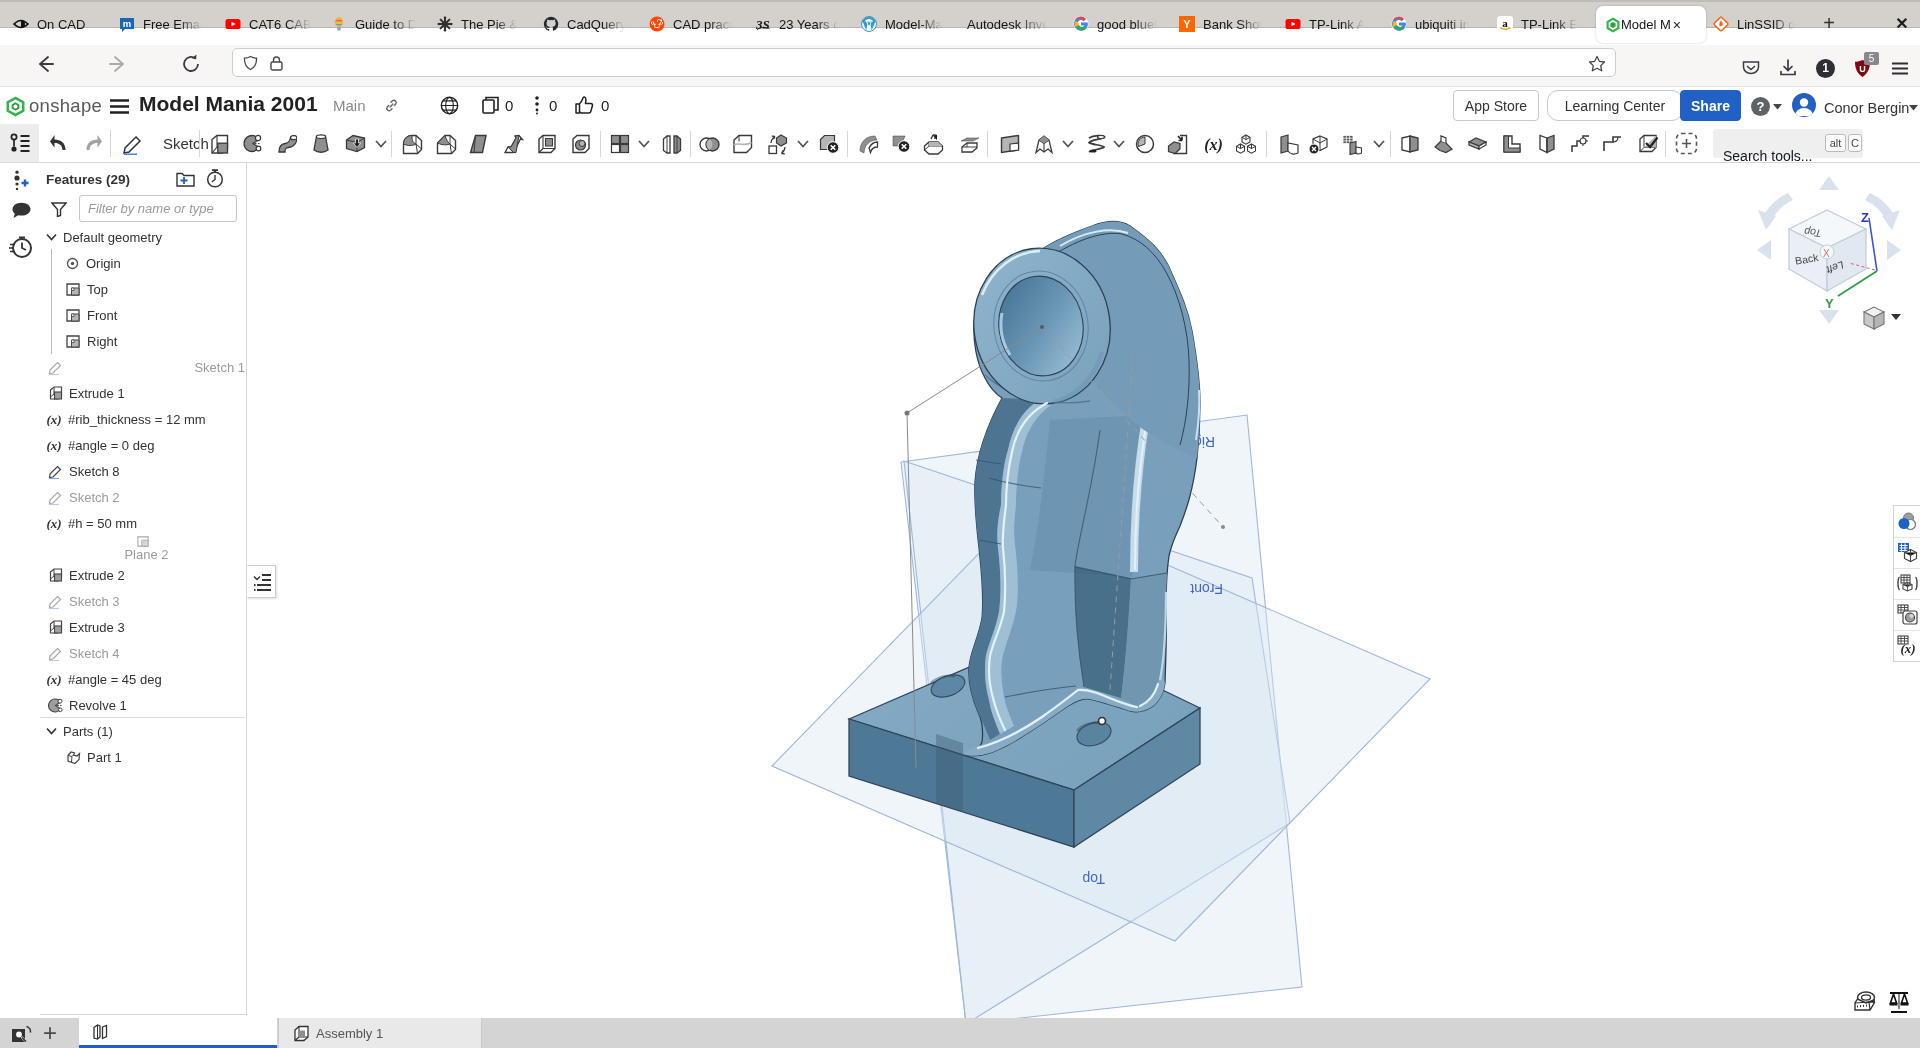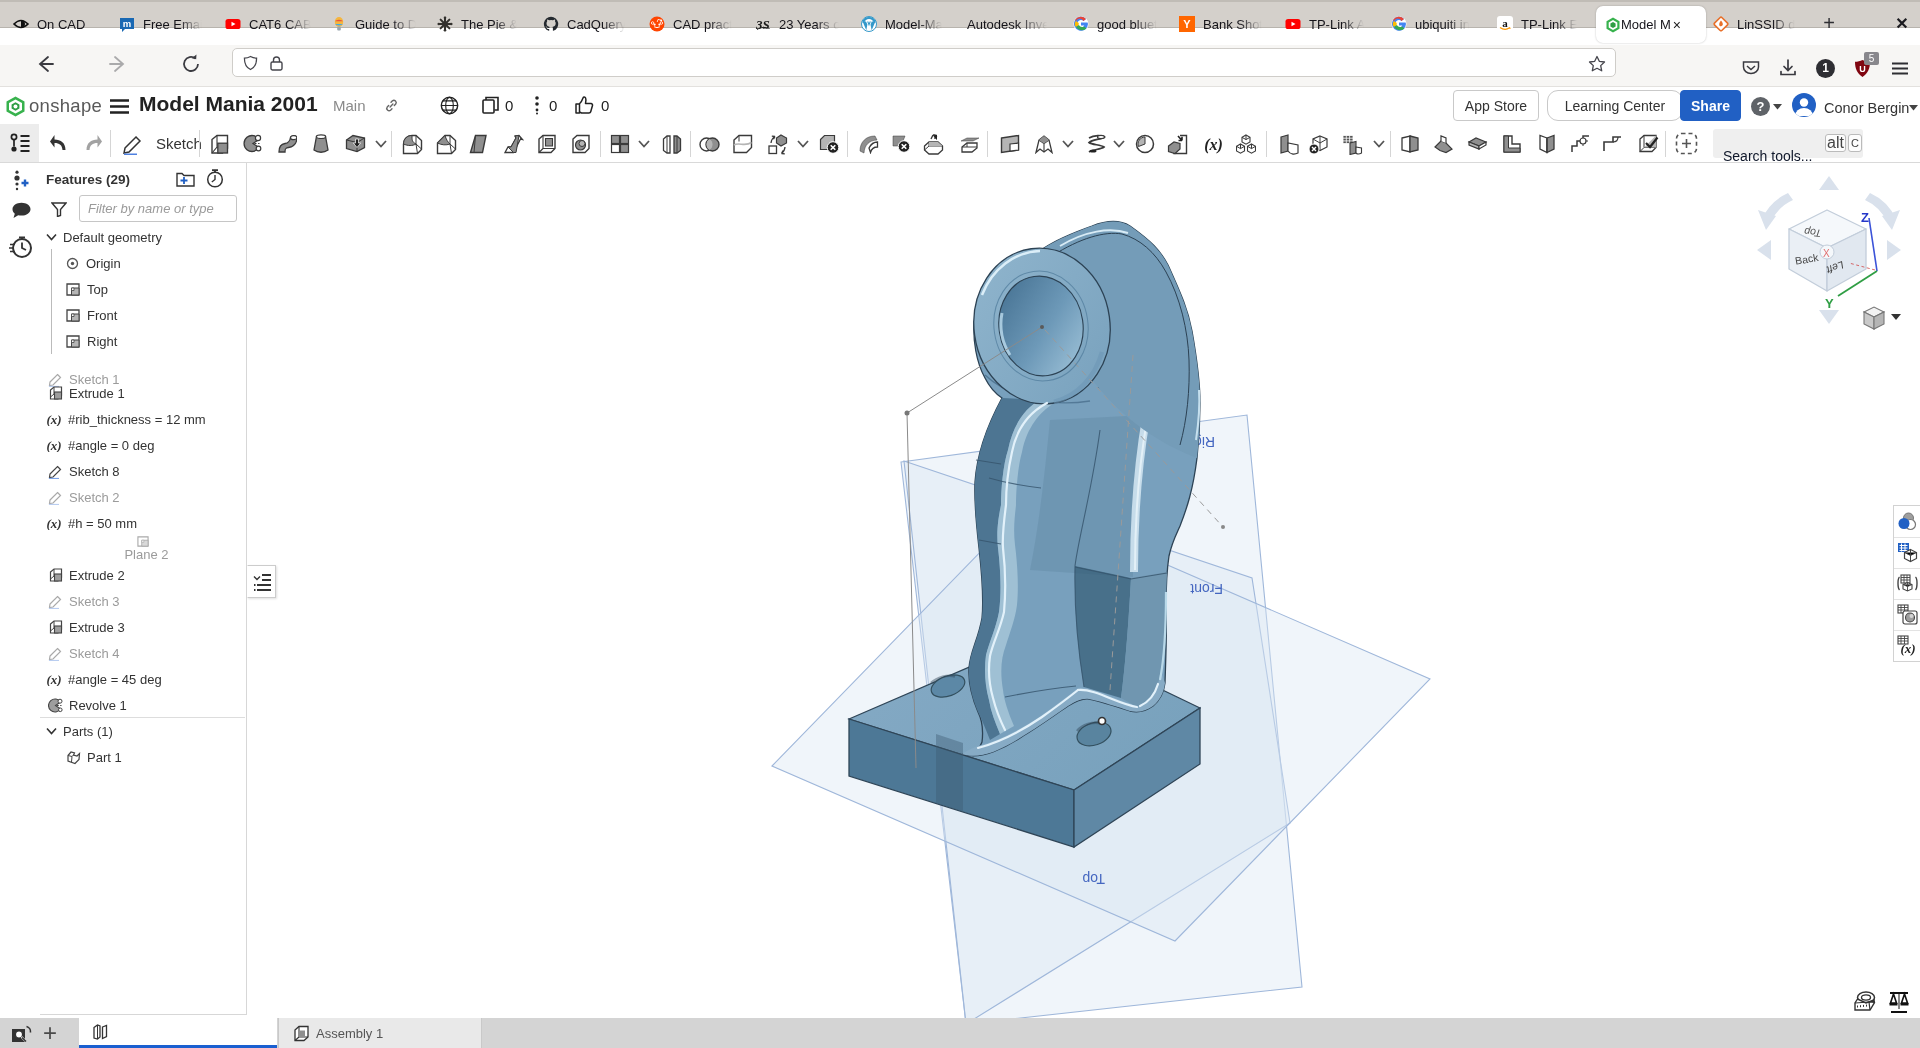--- a/index.html
+++ b/index.html
@@ -290,21 +290,21 @@
         <path d="M16.5 16 C16.5 9 12 5.5 5.5 5.5 L5.5 1 L1 7.5 L5.5 13.5 L5.5 9 C10.5 9 13 11 13.5 16 Z" fill="#333"></path>
       </svg>
     <svg class="abs" style="left:84px;top:10px;width:19px;height:18px;opacity:.45;" viewBox="0 0 19 18">
         <path d="M2.5 16 C2.5 9 7 5.5 13.5 5.5 L13.5 1 L18 7.5 L13.5 13.5 L13.5 9 C8.5 9 6 11 5.5 16 Z" fill="#333"></path>
       </svg>
     <div class="abs" style="left:110px;top:6px;width:1px;height:27px;background:#d5d5d5;"></div>
     <svg class="abs" style="left:122px;top:9px;width:22px;height:22px;" viewBox="0 0 22 22">
         <path d="M3 15 L14 4 L18 8 L7 19 L2 20 Z M14 4 L18 8" fill="none" stroke="#333" stroke-width="1.5"></path>
         <path d="M2 21.5 h13" stroke="#4f81e0" stroke-width="2"></path>
       </svg>
-    <div class="abs" style="left:156px;top:11px;font-size:15px;color:#333;">Sketch</div>
+    <div class="abs" style="left:163px;top:11px;font-size:15px;color:#333;">Sketch</div>
     <div class="abs" style="left:199px;top:6px;width:1px;height:27px;background:#d5d5d5;"></div>
     <svg class="abs" style="left:209px;top:10px;width:20px;height:21px;" viewBox="0 0 20 21">
         <path d="M3 5.5 L8 1.5 L18.5 1.5 L18.5 14.5 L13.5 19 L3 19 Z" fill="#fff" stroke="#3a3a3a" stroke-width="1.4"></path>
         <path d="M8 1.5 L8 13 L3 19 M8 13 L18.5 14.5" fill="none" stroke="#3a3a3a" stroke-width="1.1"></path>
         <rect x="8.8" y="9.2" width="9.7" height="9.8" fill="#8f8f8f" stroke="#3a3a3a" stroke-width="1.3"></rect>
       </svg>
     <svg class="abs" style="left:243px;top:10px;width:19px;height:19px;" viewBox="0 0 19 19">
         <path d="M16 5.5 A8 8 0 1 0 16 13.5 L10 9.5 Z" fill="#8f8f8f" stroke="#3a3a3a" stroke-width="1.3"></path>
         <circle cx="15" cy="4" r="2.6" fill="#fff" stroke="#3a3a3a" stroke-width="1.2"></circle>
         <circle cx="15.5" cy="14.5" r="2.3" fill="#fff" stroke="#3a3a3a" stroke-width="1.2"></circle>
@@ -514,21 +514,21 @@
         <path d="M6 13.5 L18 13.5 L18 1.5 Z" fill="#b5b5b5"></path>
         <path d="M8 9 L12 13 L19.5 3.5" fill="none" stroke="#222" stroke-width="2.2"></path>
       </svg>
     <div class="abs" style="left:1665px;top:7px;width:1px;height:26px;background:#d5d5d5;"></div>
     <svg class="abs" style="left:1675px;top:8px;width:23px;height:23px;" viewBox="0 0 23 23">
         <rect x="1.5" y="1.5" width="20" height="20" rx="5" fill="none" stroke="#555" stroke-width="1.6" stroke-dasharray="4 3"></rect>
         <path d="M11.5 7 v9 M7 11.5 h9" stroke="#555" stroke-width="1.6"></path>
       </svg>
     <div class="abs" style="left:1713px;top:5px;width:150px;height:29px;background:#efefef;border-radius:3px;"></div>
     <div class="abs" style="left:1723px;top:12px;font-size:14px;color:#0f172a;margin-top:12px;">Search tools...</div>
-    <div class="abs" style="left:1825px;top:10px;width:21px;height:18px;background:#fdfdfd;border:1px solid #bbb;border-radius:3px;font-size:16px;color:#444;text-align:center;line-height:16px;">alt</div>
+    <div class="abs" style="left:1825px;top:10px;width:21px;height:18px;background:#fdfdfd;border:1px solid #bbb;border-radius:3px;font-size:11px;color:#444;text-align:center;line-height:16px;">alt</div>
     <div class="abs" style="left:1848px;top:10px;width:14px;height:18px;background:#fdfdfd;border:1px solid #bbb;border-radius:3px;font-size:11px;color:#444;text-align:center;line-height:16px;">C</div>
   </div>
   <div id="leftstrip">
     <svg class="abs" style="left:12px;top:7px;width:18px;height:21px;" viewBox="0 0 18 21">
         <circle cx="5" cy="2.2" r="1.6" fill="#333"></circle>
         <circle cx="5" cy="8" r="2.6" fill="#333"></circle>
         <circle cx="5" cy="14" r="1.6" fill="#333"></circle>
         <circle cx="5" cy="19" r="1.2" fill="#333"></circle>
         <path d="M9.5 13 h7 M13 9.5 v7" stroke="#2160c4" stroke-width="2.4"></path>
       </svg>
@@ -596,21 +596,21 @@
           <span>Front</span>
         </div>
     <div class="frow" style="top:165px;padding-left:26px;">
           <svg style="width:14px;height:13px;margin-right:7px;" viewBox="0 0 14 13">
             <path d="M1 1 h12 v11 h-12 z" fill="#fff" stroke="#444" stroke-width="1.3"></path>
             <path d="M5.5 5 h7.5 v7 h-7.5 z" fill="#b5b5b5" stroke="#444" stroke-width="1"></path>
             <path d="M5.5 5 h2.5 v2.5 h-2.5 z" fill="#fff" stroke="#444" stroke-width=".8"></path>
           </svg>
           <span>Right</span>
         </div>
-    <div class="frow gray" style="top:203px;padding-left:8px;">
+    <div class="frow gray" style="top:191px;padding-left:8px;justify-content:space-between;">
           <svg style="width:15px;height:15px;margin-right:6px;" viewBox="0 0 15 15">
             <path d="M2 10 L9.5 2.5 L12.5 5.5 L5 13 L1.5 13.5 Z M9.5 2.5 L12.5 5.5" fill="none" stroke="#a9a9a9" stroke-width="1.2"></path>
             <path d="M1 14.7 h10" stroke="#b9cdf0" stroke-width="1.6"></path>
           </svg>
           <span>Sketch 1</span>
         </div>
     <div class="frow" style="top:217px;padding-left:8px;">
           <svg style="width:15px;height:15px;margin-right:6px;" viewBox="0 0 15 15">
             <path d="M2.5 4 L6 1 L13.5 1 L13.5 9.5 L10 13 L2.5 13 Z" fill="#fff" stroke="#444" stroke-width="1.2"></path>
             <path d="M6 1 L6 8 L2.5 11" fill="none" stroke="#444" stroke-width="1"></path>

